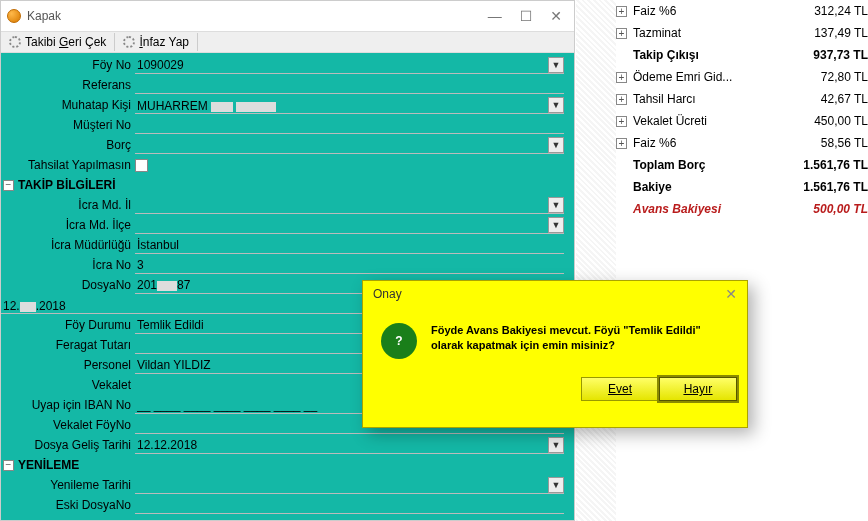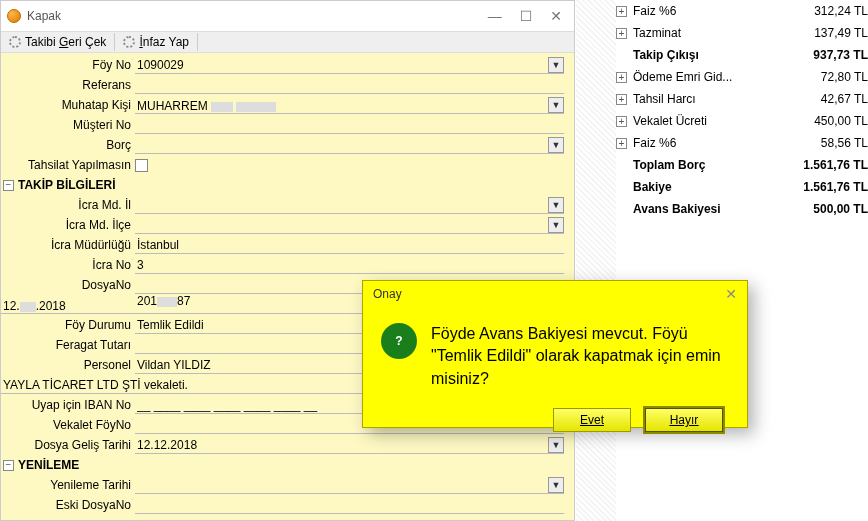--- a/index.html
+++ b/index.html
@@ -1,18 +1,18 @@
 <!DOCTYPE html>
 <html><head>
 <meta charset="utf-8">
 <style>
   * { box-sizing: border-box; font-family: Tahoma, Arial, sans-serif; font-size: 12px; }
   body { margin: 0; background: #fff; width: 868px; height: 521px; overflow: hidden; position: relative; }
   
-  .window { position: absolute; left: 0; top: 0; width: 575px; height: 521px; background: #fef9c3; border: 1px solid #ccc; }
+  .window { position: absolute; left: 0; top: 0; width: 575px; height: 521px; background: #14b8a6; border: 1px solid #ccc; }
   .titlebar { height: 30px; display: flex; align-items: center; justify-content: space-between; padding: 0 6px; background: #fff; }
   .titlebar-left { display: flex; align-items: center; gap: 6px; }
   .app-icon { width: 14px; height: 14px; border-radius: 50%; background: radial-gradient(circle at 30% 30%, #ffb94a, #d87a00); border: 1px solid #c06a00; }
   .title-text { color: #555; }
   .win-buttons { display: flex; gap: 18px; padding-right:6px; }
   .win-buttons span { color: #777; cursor: pointer; font-size:14px; }
   
   .toolbar { height: 22px; background: #efefef; border-top: 1px solid #ddd; border-bottom: 1px solid #ddd; display: flex; align-items: center; }
   .tool-btn { display: flex; align-items: center; gap: 4px; padding: 2px 8px; border-right: 1px solid #ccc; cursor: pointer; }
   .dotted-circle { width: 12px; height: 12px; border: 2px dotted #888; border-radius: 50%; }
@@ -30,30 +30,30 @@
   .checkbox { width:13px; height:13px; border:1px solid #888; background:#fff; }
   .redacted { display:inline-block; height:10px; background:#ddd; vertical-align:middle;}
 
   
   .right-panel { position: absolute; left: 616px; top: 0; width: 252px; }
   .sum-row { display: flex; align-items: center; height: 22px; }
   .sum-exp { width:11px; height:11px; border:1px solid #888; display:inline-flex; align-items:center; justify-content:center; font-size:10px; margin-right:6px; background:#fff; color:#555; }
   .sum-row .nm { flex: 1; }
   .sum-row .amt { text-align: left; }
   .sum-row.bold .nm, .sum-row.bold .amt { font-weight: bold; }
-  .sum-row.red .nm, .sum-row.red .amt { color: #000000; font-weight: bold; }
+  .sum-row.red .nm, .sum-row.red .amt { color: #b91c1c; font-style: italic; font-weight: bold; }
 
   
   .dialog { position: absolute; left: 362px; top: 280px; width: 386px; height: 148px; background: #ffff00; border: 1px solid #aaa300; box-shadow: 6px 6px 16px rgba(0,0,0,.3); }
   .dlg-title { height: 26px; display:flex; align-items:center; justify-content:space-between; padding: 0 10px; color:#333; }
   .dlg-close { color:#888; cursor:pointer; font-size:14px; }
   .dlg-body { display:flex; padding: 16px 14px 10px 18px; gap:14px; }
   .dlg-icon { width:36px; height:36px; border-radius:50%; background:#1a7f1a; display:flex; align-items:center; justify-content:center; color:#fff; font-size:22px; font-weight:bold; }
-  .dlg-msg { flex:1; color:#000; font-weight:normal; line-height:1.4; font-size:16px; }
-  .dlg-btns { display:flex; justify-content:flex-end; gap:14px; padding:8px 24px 0 0; }
+  .dlg-msg { flex:1; color:#000; font-weight:bold; line-height:1.4; font-size:11px; }
+  .dlg-btns { display:flex; justify-content:flex-end; padding:8px 10px 0 0; }
   .dlg-btn { width:78px; height:24px; display:flex; align-items:center; justify-content:center; cursor:pointer; background:linear-gradient(#ffff66,#e5e500); border:1px solid #999900; }
   .dlg-btn.focus { outline:2px solid #8a8a00; border:1px solid #555500; }
   .dlg-btn span { text-decoration: underline; }
   
   
   .gutter { position:absolute; left:576px; top:0; width:40px; height:521px; background:repeating-linear-gradient(45deg,#f5f5f5,#f5f5f5 2px,#fff 2px,#fff 4px);}
 </style>
 </head>
 <body>
 
@@ -149,21 +149,21 @@
     <div class="row">
         <div class="lbl">İcra No</div>
       <div class="val">
           <input type="text" value="3" style="">
         </div>
       </div>
     <div class="row">
         <div class="lbl">DosyaNo</div>
       <div class="val">
           <input type="text" style="">
-        <div style="position:absolute; left:2px; top:18px; pointer-events:none;"><span>201</span><span class="redacted" style="width:20px"></span><span>87</span></div>
+        <div style="position:absolute; left:2px; top:2px; pointer-events:none;"><span>201</span><span class="redacted" style="width:20px"></span><span>87</span></div>
         </div>
       </div>
     <div class="row">
       <div class="val">
           <input type="text" style="">
         <div style="position:absolute; left:2px; top:3px; pointer-events:none;"><span>12.</span><span class="redacted" style="width:16px"></span><span>.2018</span></div>
         <div class="combo">▼</div>
         </div>
       </div>
     <div class="row">
@@ -180,24 +180,21 @@
         </div>
       </div>
     <div class="row">
         <div class="lbl">Personel</div>
       <div class="val">
           <input type="text" value="Vildan YILDIZ" style="">
           <div class="combo">▼</div>
         </div>
       </div>
     <div class="row">
-      <div class="val">
-          <input type="text" value="YAYLA TİCARET LTD ŞTİ vekaleti." style="">
-          <div class="combo">▼</div>
-        </div>
+        <div class="lbl">Vekalet</div>
       </div>
     <div class="row">
         <div class="lbl">Uyap için IBAN No</div>
       <div class="val">
           <input type="text" value="__ ____ ____ ____ ____ ____ __" style="">
         </div>
       </div>
     <div class="row">
         <div class="lbl">Vekalet FöyNo</div>
       <div class="val">

